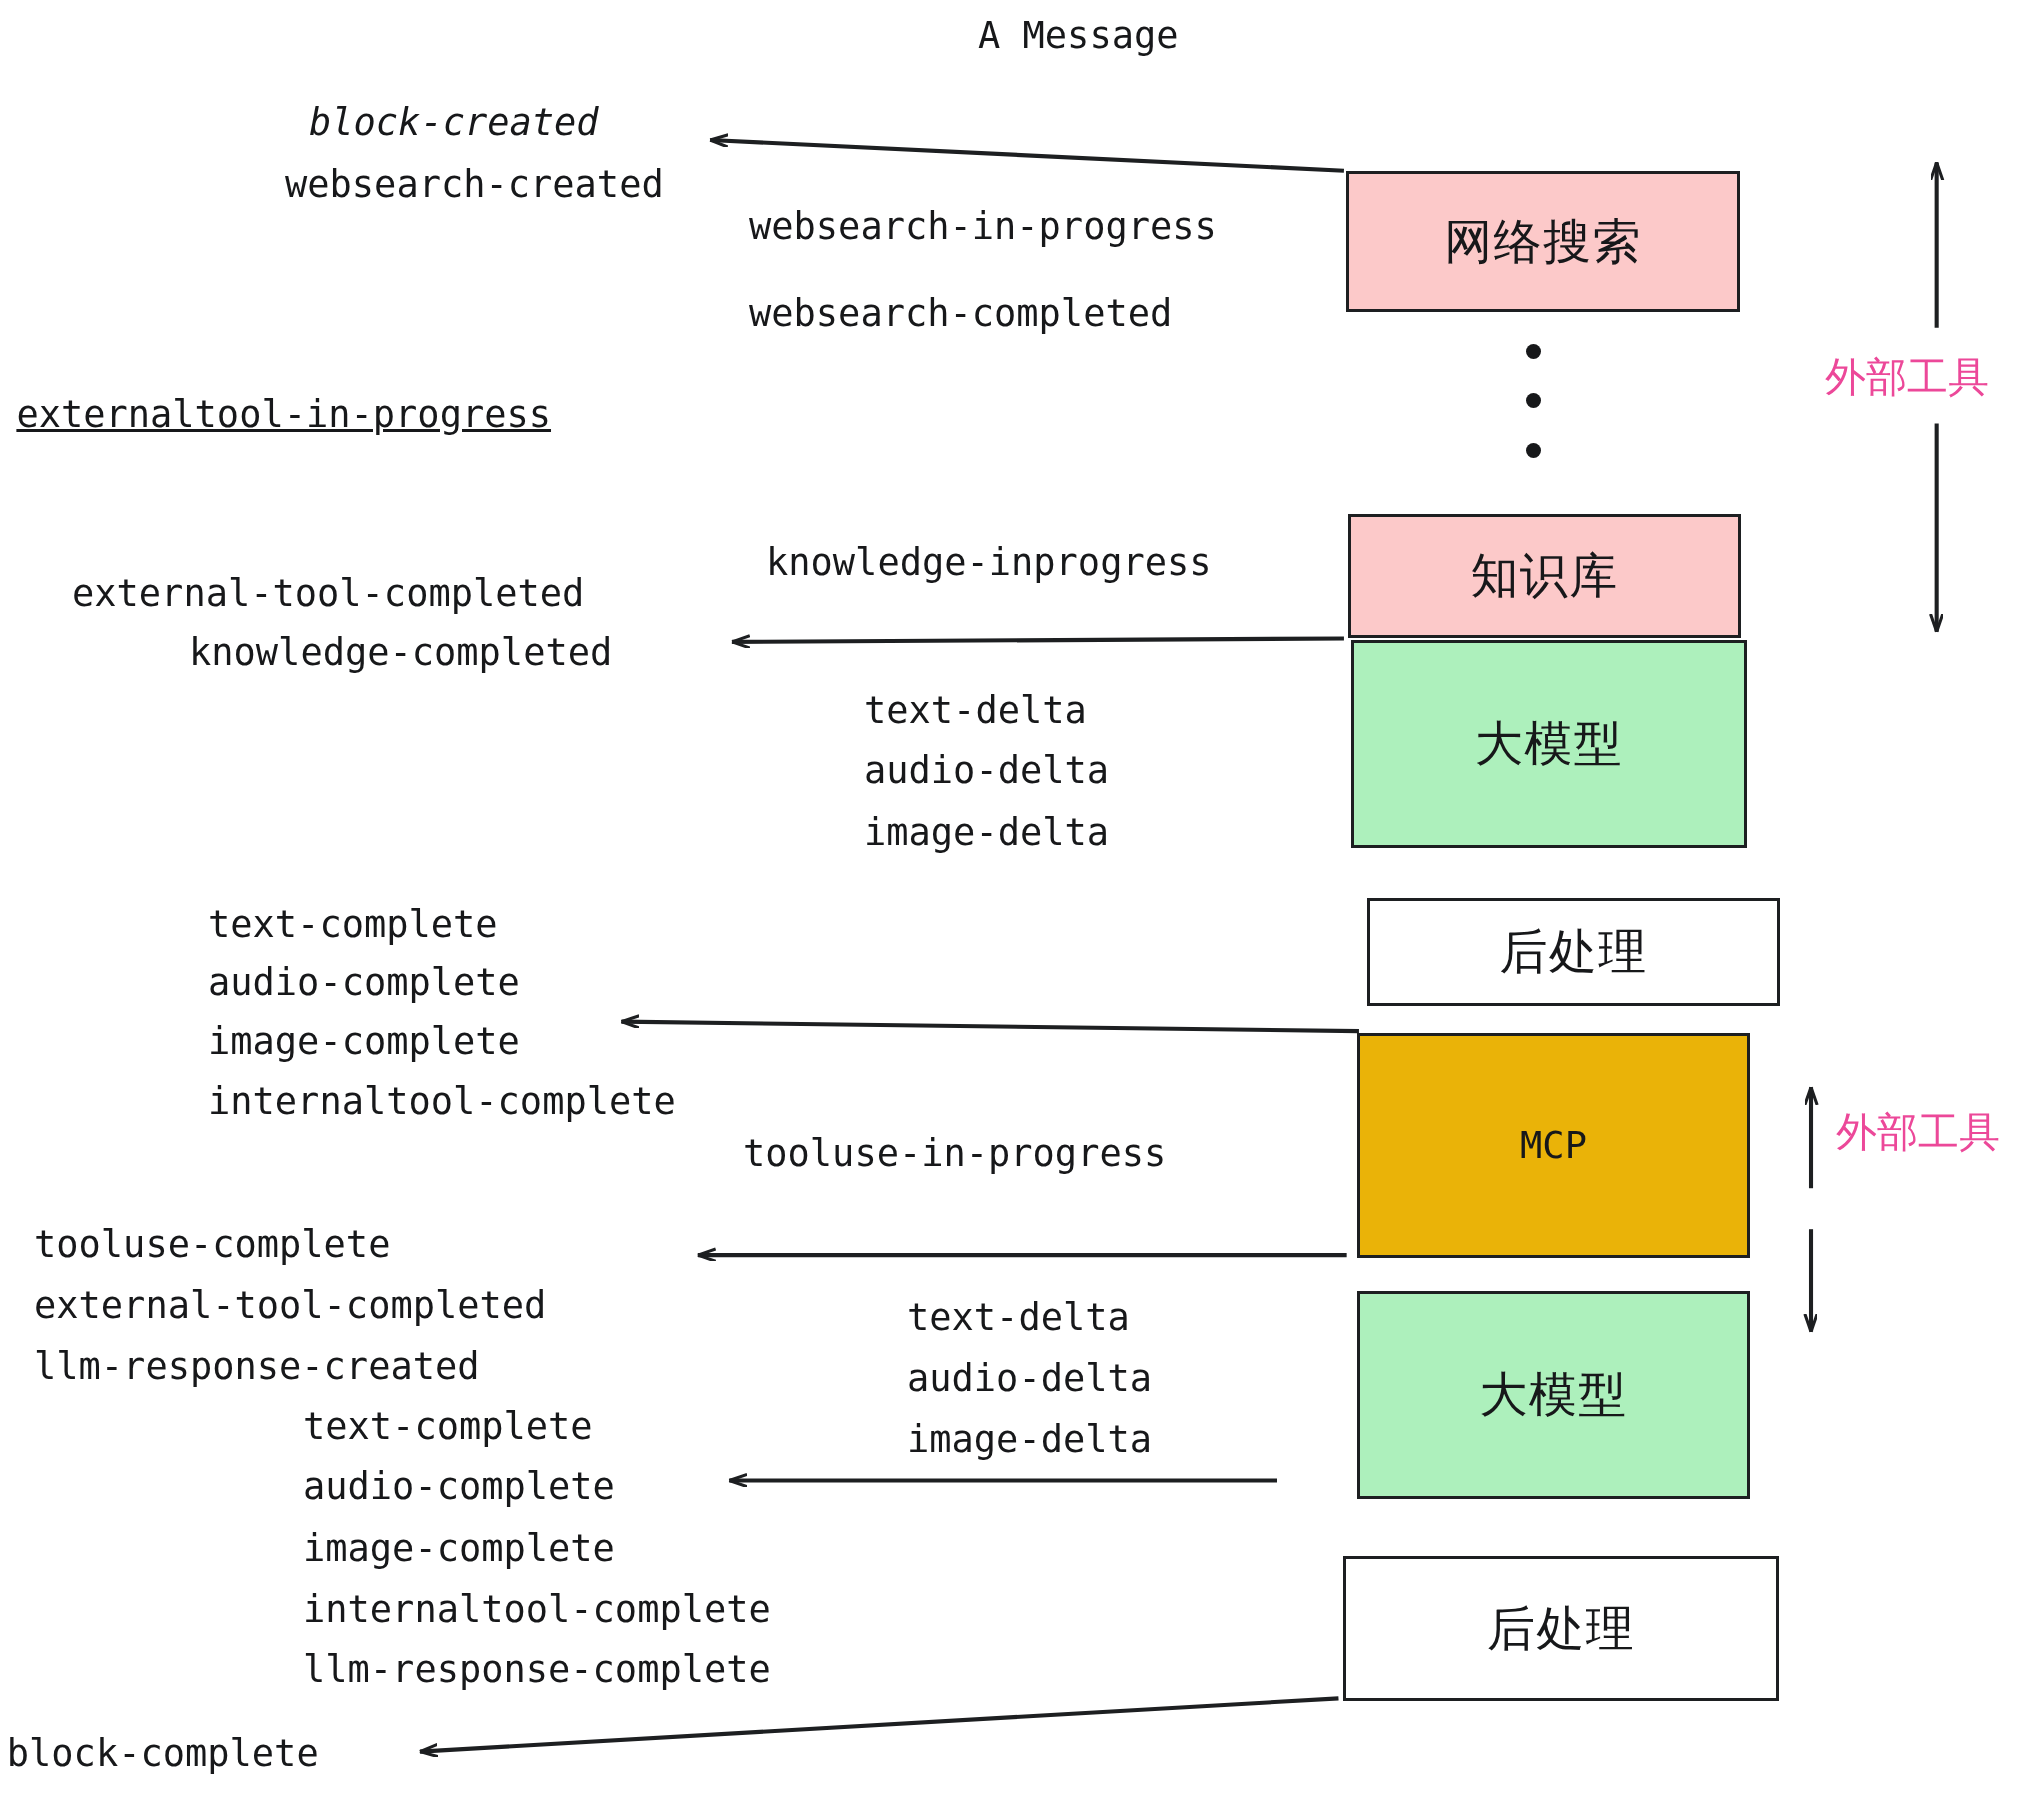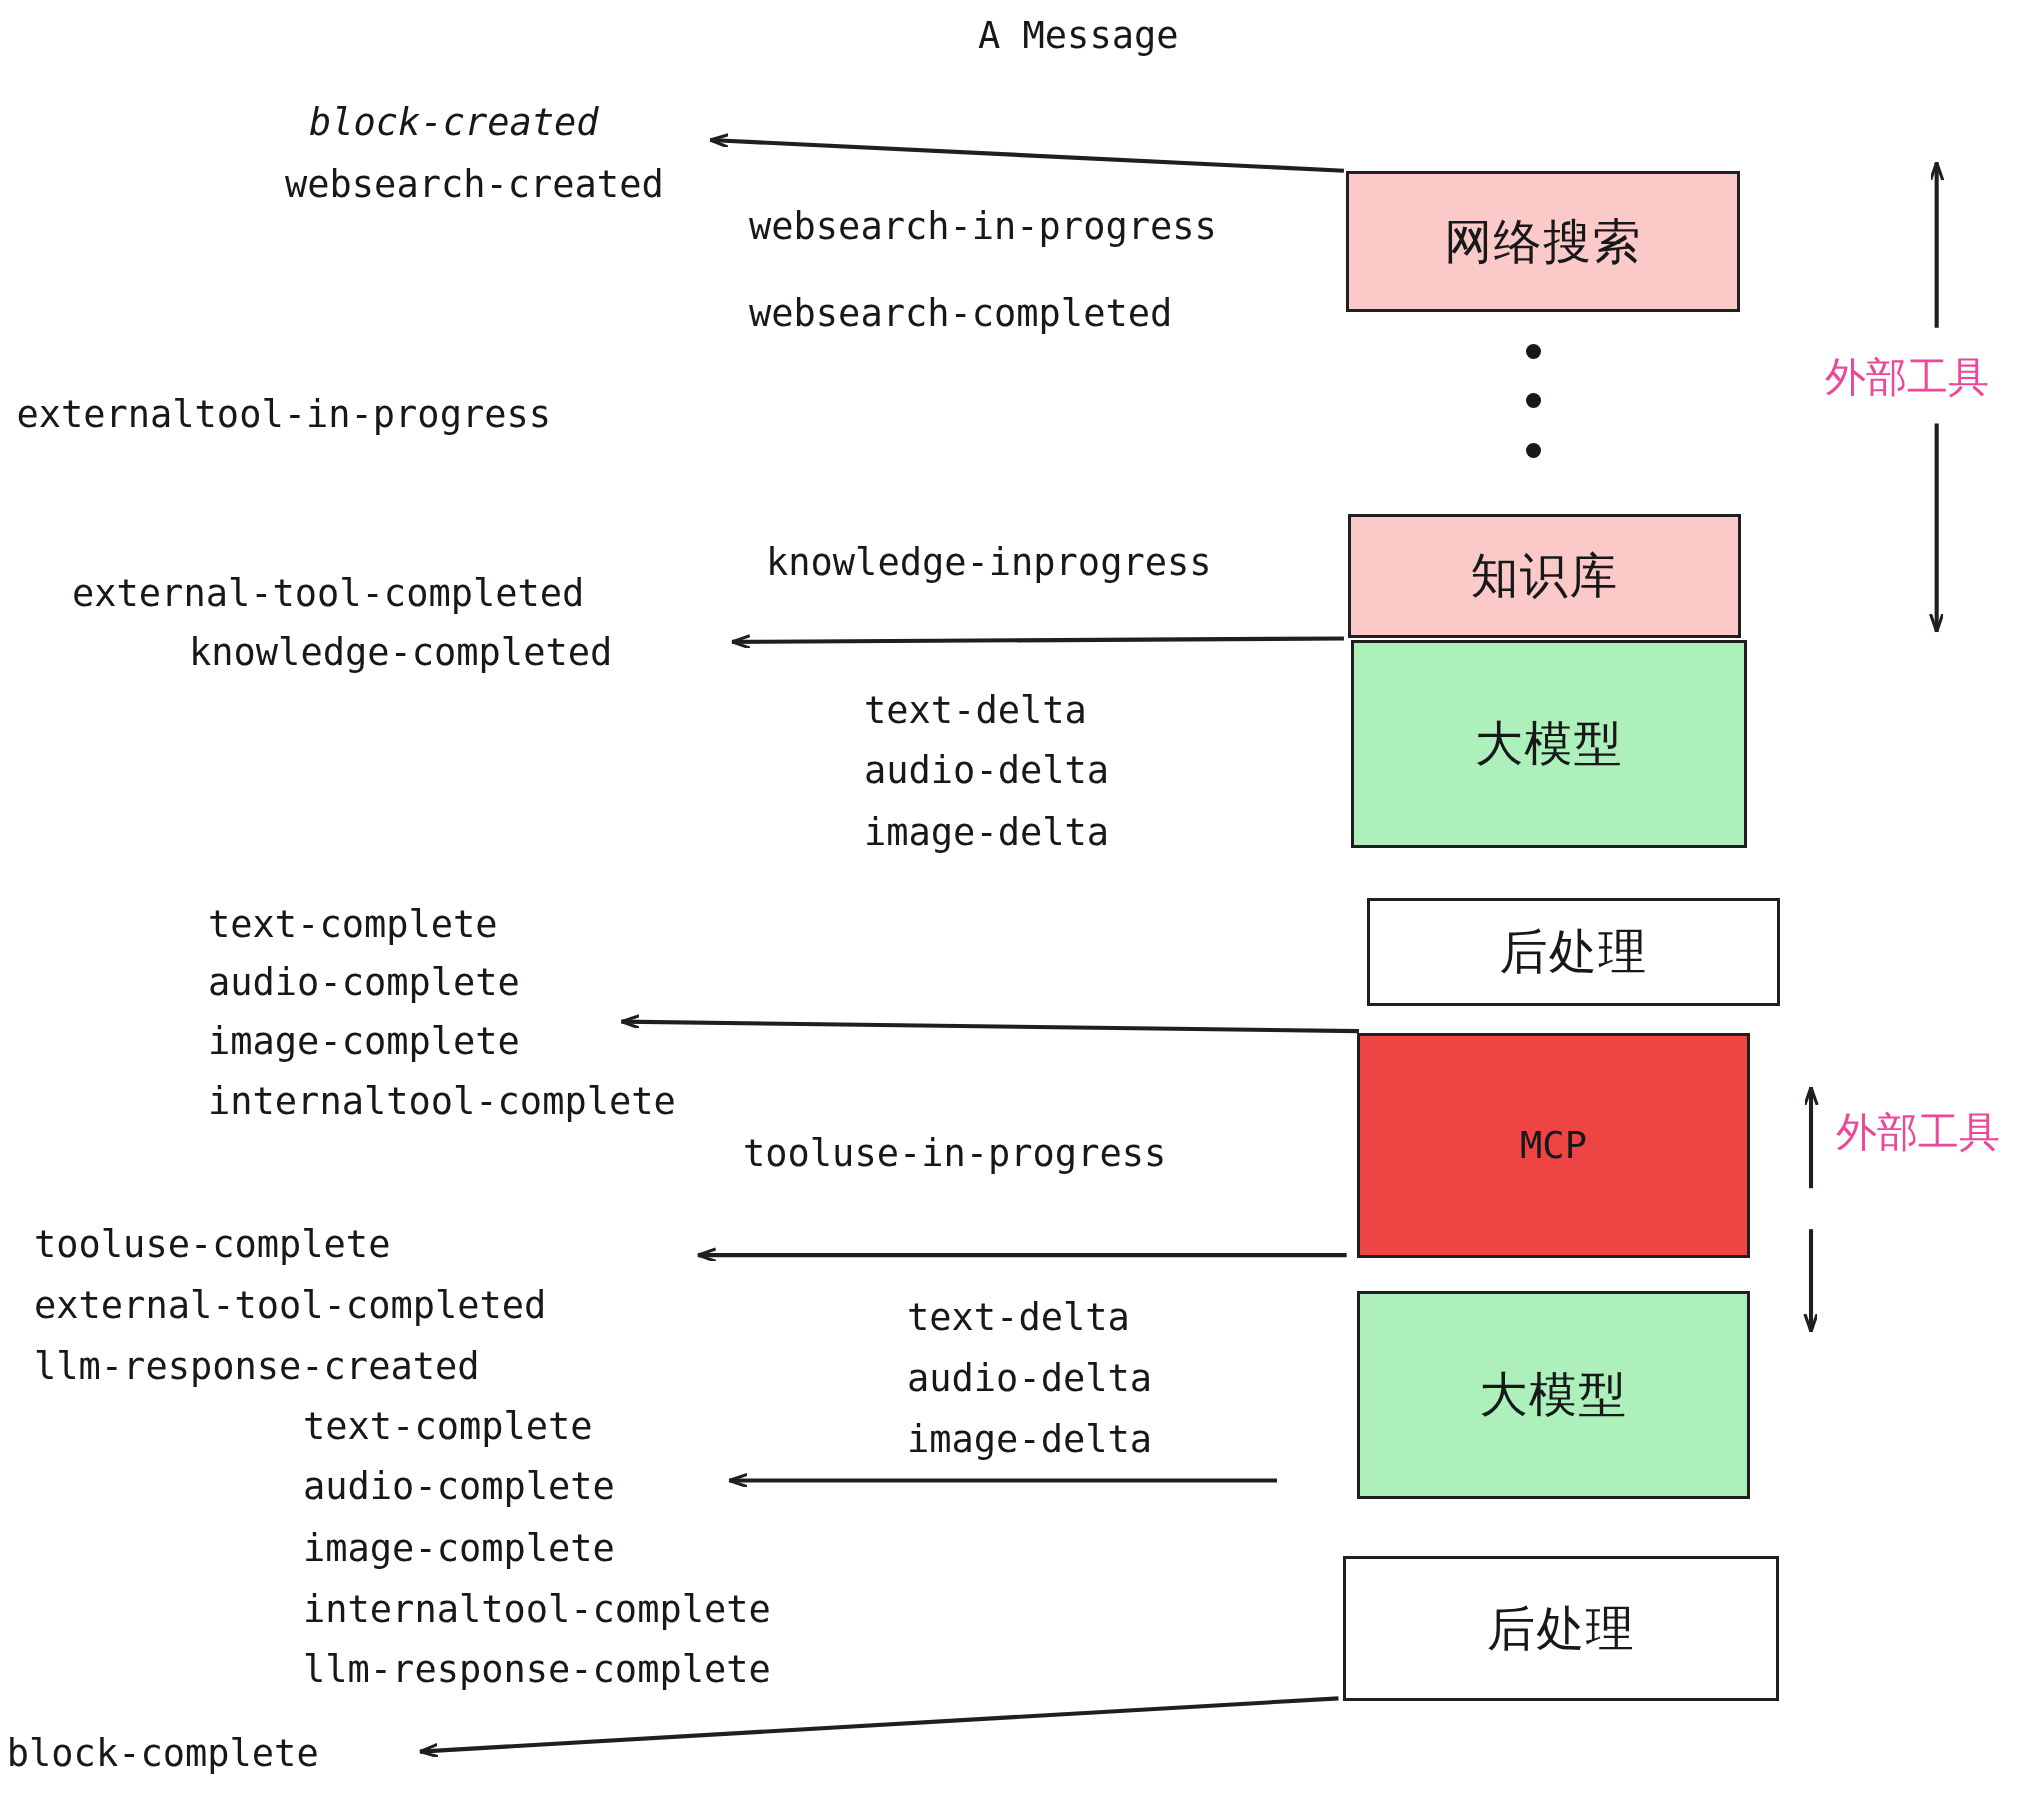--- a/index.html
+++ b/index.html
@@ -127,21 +127,21 @@
   </div>
 
   <div class="box" style="left:1351px;top:640px;width:396px;height:208px;background:#ADF0BC;">
     <span>大模型</span>
   </div>
 
   <div class="box" style="left:1367px;top:898px;width:413px;height:108px;background:#FFFFFF;">
     <span>后处理</span>
   </div>
 
-  <div class="box mcp" style="left:1357px;top:1033px;width:393px;height:225px;background:#ef4444;">
+  <div class="box mcp" style="left:1357px;top:1033px;width:393px;height:225px;background:#eab308;">
     <span>MCP</span>
   </div>
 
   <div class="box" style="left:1357px;top:1291px;width:393px;height:208px;background:#ADF0BC;">
     <span>大模型</span>
   </div>
 
   <div class="box" style="left:1343px;top:1556px;width:436px;height:145px;background:#FFFFFF;">
     <span>后处理</span>
   </div>
@@ -151,21 +151,21 @@
   <div class="sidelabel" style="left:1836px;top:1105px;">外部工具</div>
 
   <div class="ev" style="left:309px;top:104px;font-style:italic;">block-created</div>
 
   <div class="ev" style="left:285px;top:166px;">websearch-created</div>
 
   <div class="ev" style="left:749px;top:295px;">websearch-completed</div>
 
   <div class="ev" style="left:749px;top:208px;">websearch-in-progress</div>
 
-  <div class="ev" style="left:16.4px;top:396px;">externaltool-in-progress</div>
+  <div class="ev" style="left:16.4px;top:396px;text-decoration:underline;">externaltool-in-progress</div>
 
   <div class="ev" style="left:766px;top:544px;">knowledge-inprogress</div>
 
   <div class="ev" style="left:72px;top:575px;">external-tool-completed</div>
 
   <div class="ev" style="left:189px;top:634px;">knowledge-completed</div>
 
   <div class="ev" style="left:864px;top:692px;">text-delta</div>
 
   <div class="ev" style="left:864px;top:752px;">audio-delta</div>

